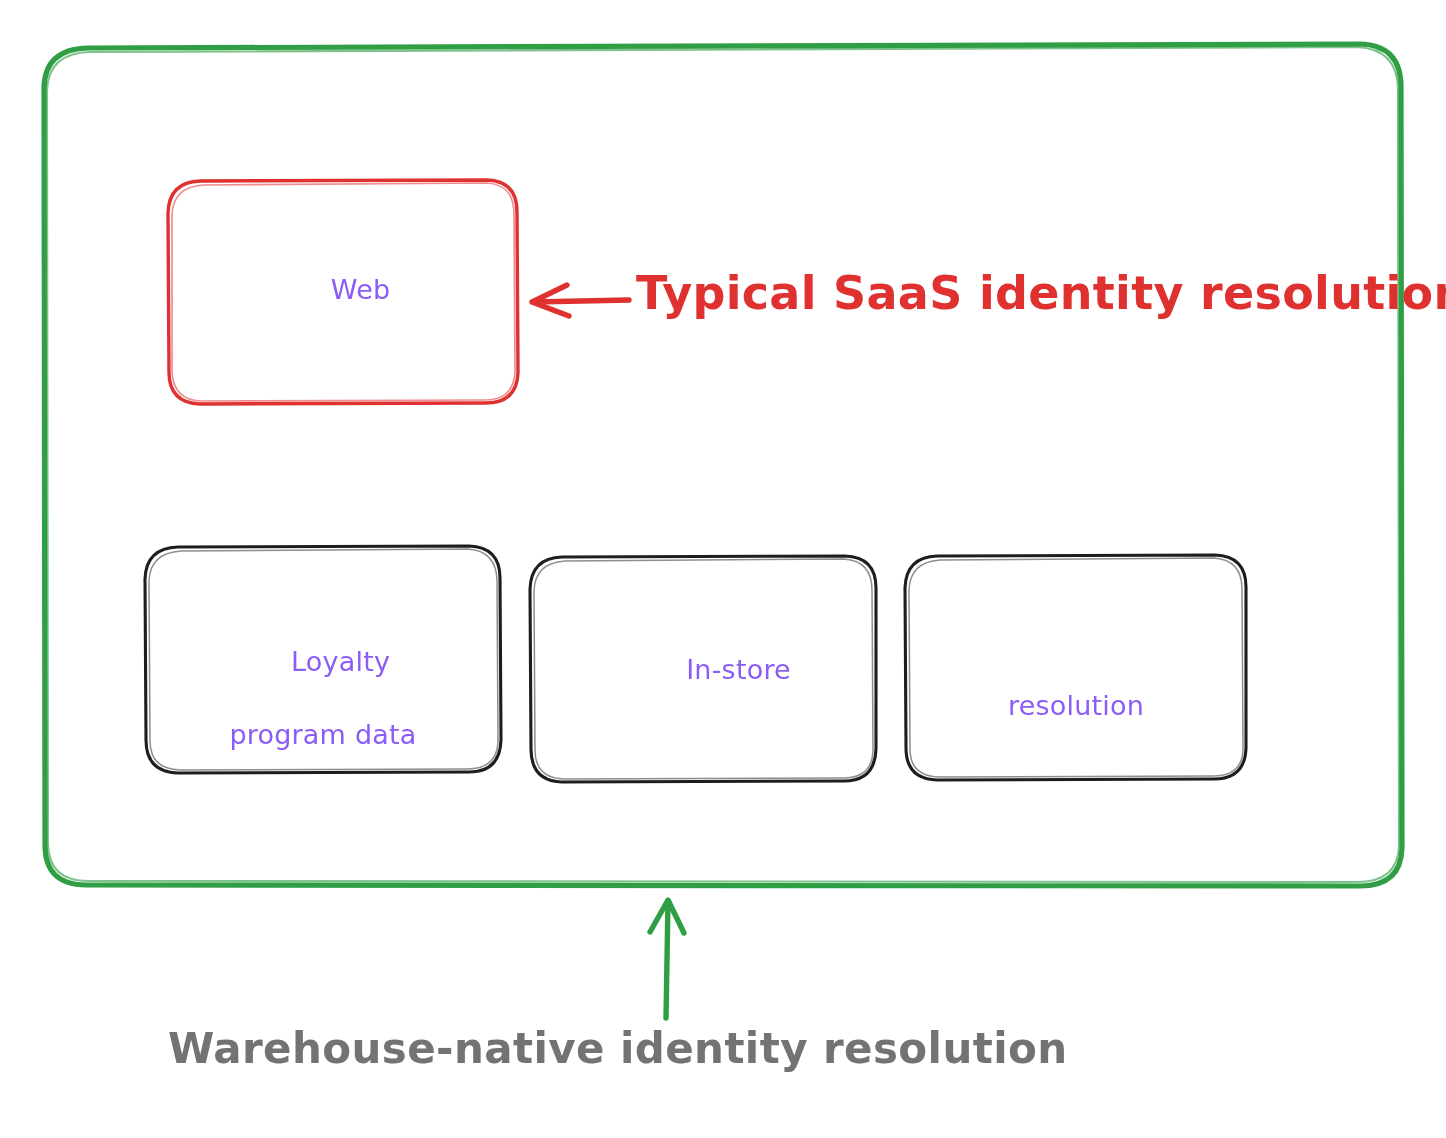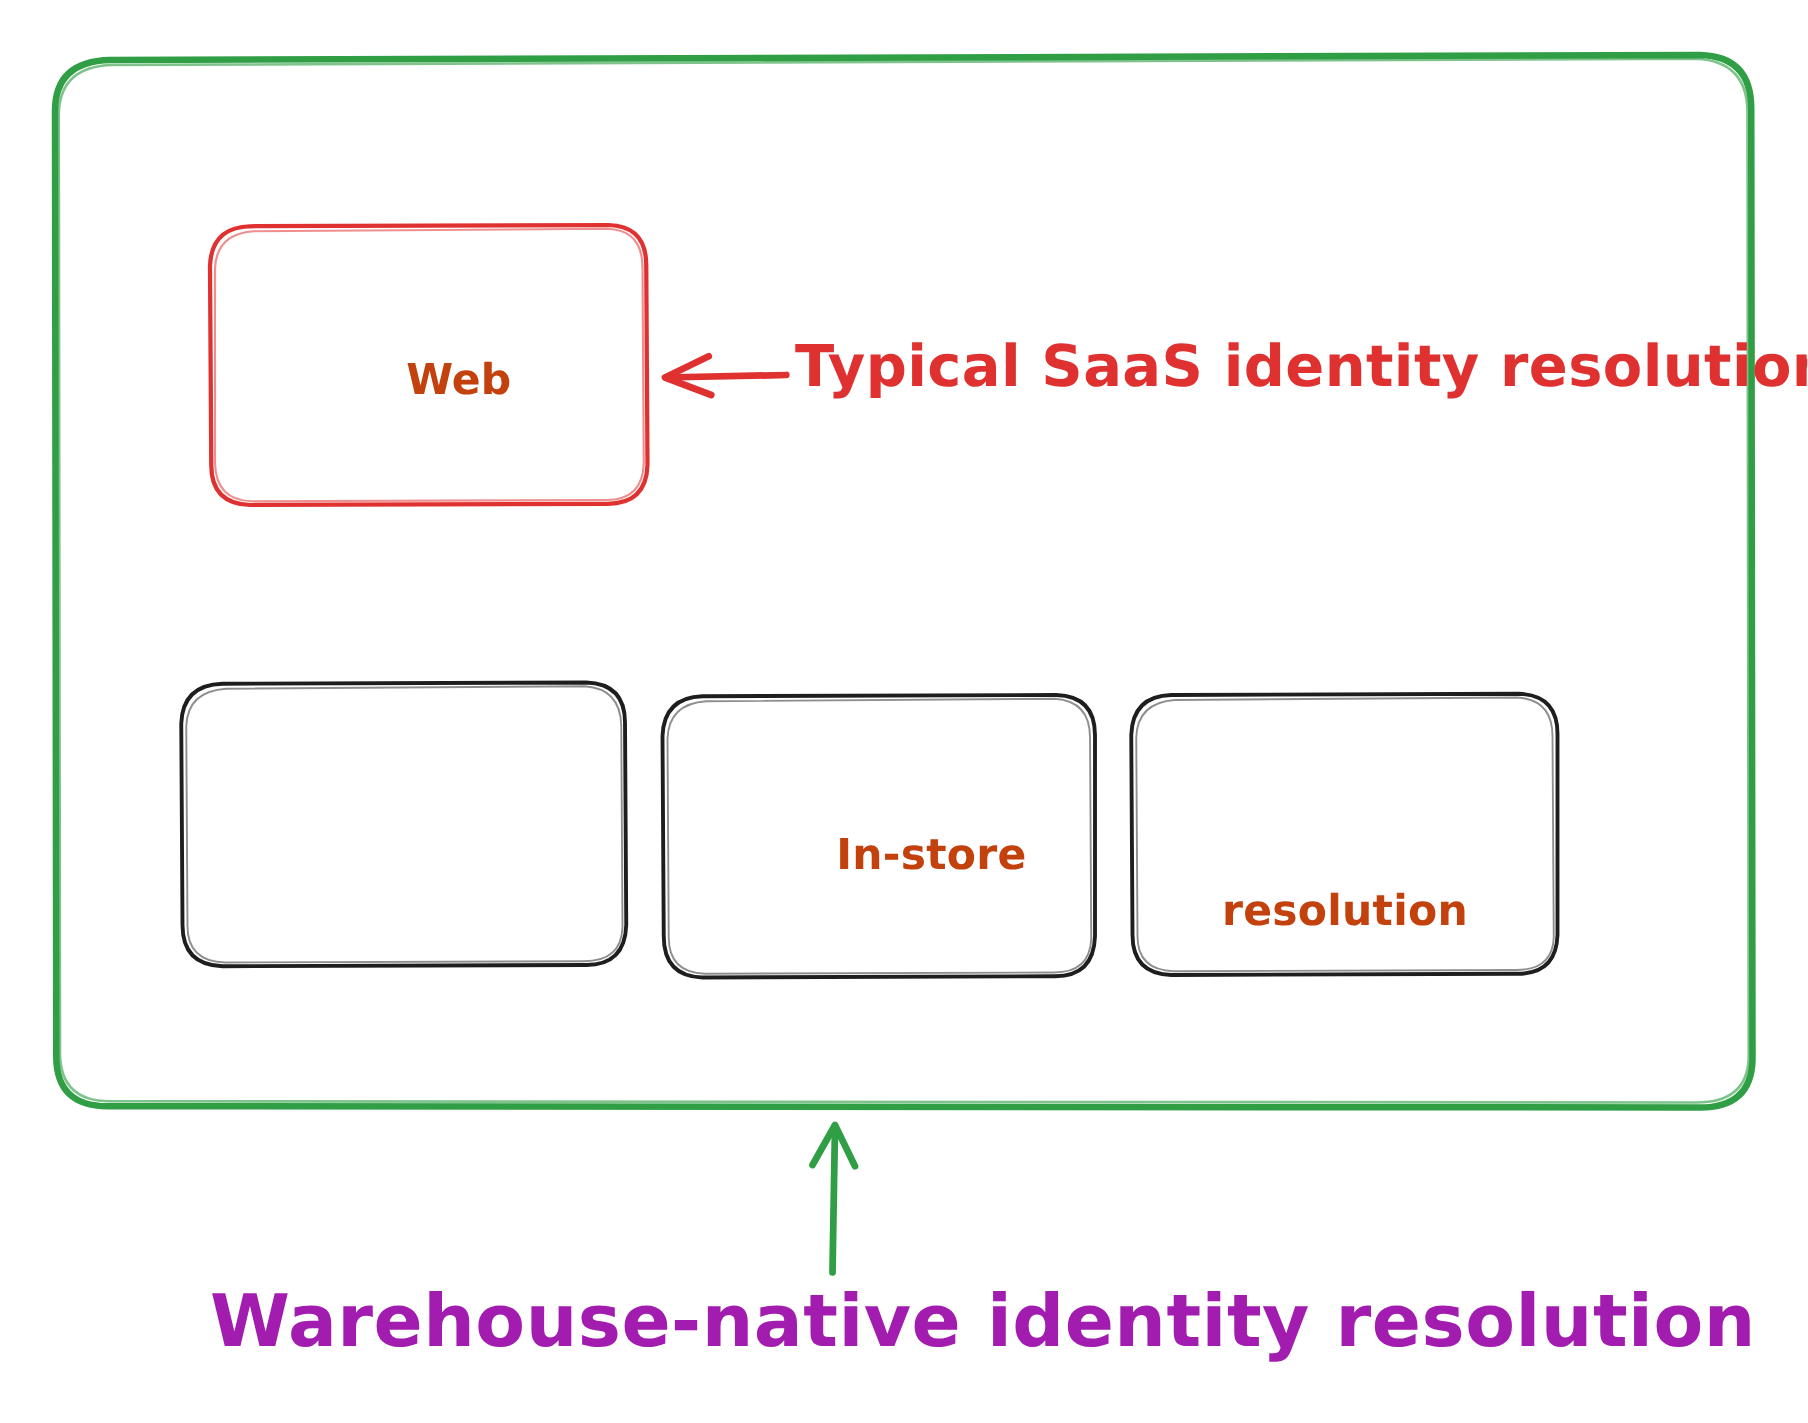--- a/index.html
+++ b/index.html
@@ -27,24 +27,24 @@
   .hand-text {
     position: absolute;
     font-family: "DejaVu Sans", sans-serif;
     font-weight: 700;
     letter-spacing: 0.5px;
     white-space: pre;
     user-select: none;
   }
   .box-label {
     text-align: center;
-    color: #c2410c;
-    font-size: 34px;
+    color: #8b5cf6;
+    font-size: 27px;
     line-height: 1.34;
-    font-weight: 700;
+    font-weight: 400;
     letter-spacing: 0.2px;
   }
   .box-label .line2 { display: block; }
 
   
   #label-web {
     left: 168px; top: 236px; width: 350px;
   }
   
   #label-loyalty {
@@ -64,22 +64,22 @@
     top: 270px;
     color: #e03131;
     font-size: 46px;
     line-height: 1;
     font-weight: 600;
     letter-spacing: 0.3px;
   }
   #annotation-green {
     left: 168px;
     top: 1028px;
-    color: #a21caf;
-    font-size: 58px;
+    color: #737373;
+    font-size: 42px;
     line-height: 1;
     font-weight: 600;
     letter-spacing: 0.4px;
   }
 </style>
 </head>
 <body>
 
 <div id="canvas">
 
@@ -199,20 +199,24 @@
       <path d="M 666 1018 L 668 901" fill="none" stroke="#2f9e44" stroke-width="5.4" stroke-linecap="round"></path>
       <path d="M 650 932 L 668 900 L 684 933" fill="none" stroke="#2f9e44" stroke-width="5.4" stroke-linecap="round" stroke-linejoin="round"></path>
     </g>
 
   </svg>
 
   <div class="hand-text box-label" id="label-web">
     <span>Web</span>
   </div>
 
+  <div class="hand-text box-label" id="label-loyalty">
+    <span>Loyalty</span>
+    <span class="line2">program data</span>
+  </div>
 
   <div class="hand-text box-label" id="label-instore">
     <span>In-store</span>
   </div>
 
   <div class="hand-text box-label" id="label-historical">
     <span class="line2">resolution</span>
   </div>
 
   <div class="hand-text" id="annotation-red">Typical SaaS identity resolution</div>

